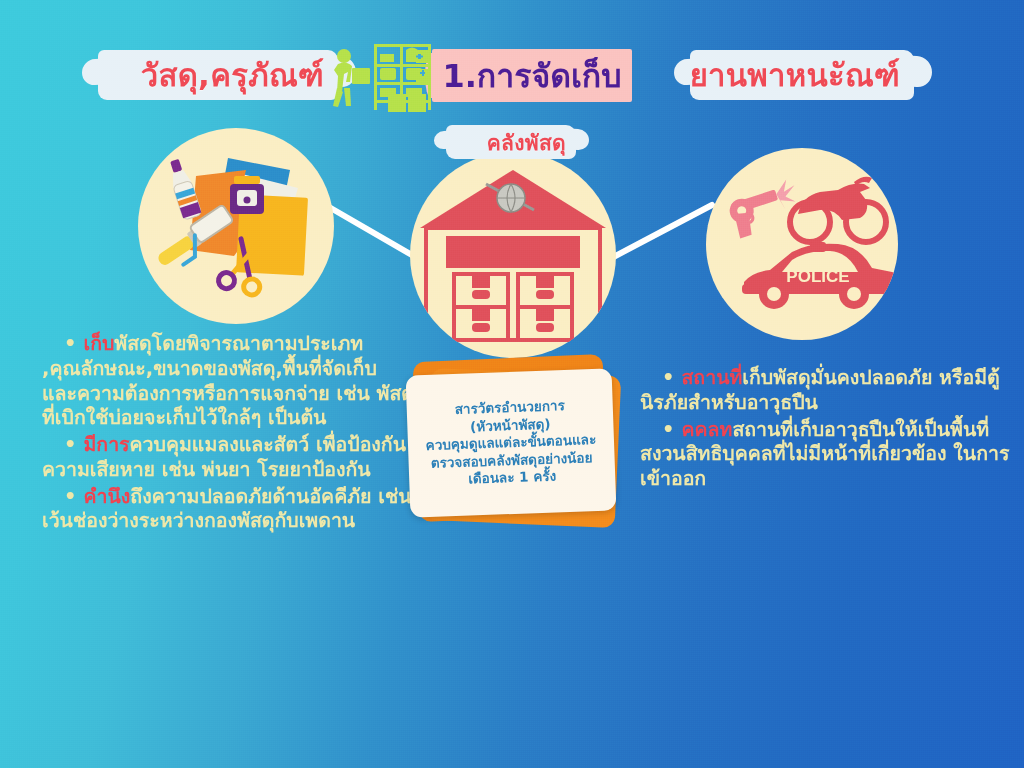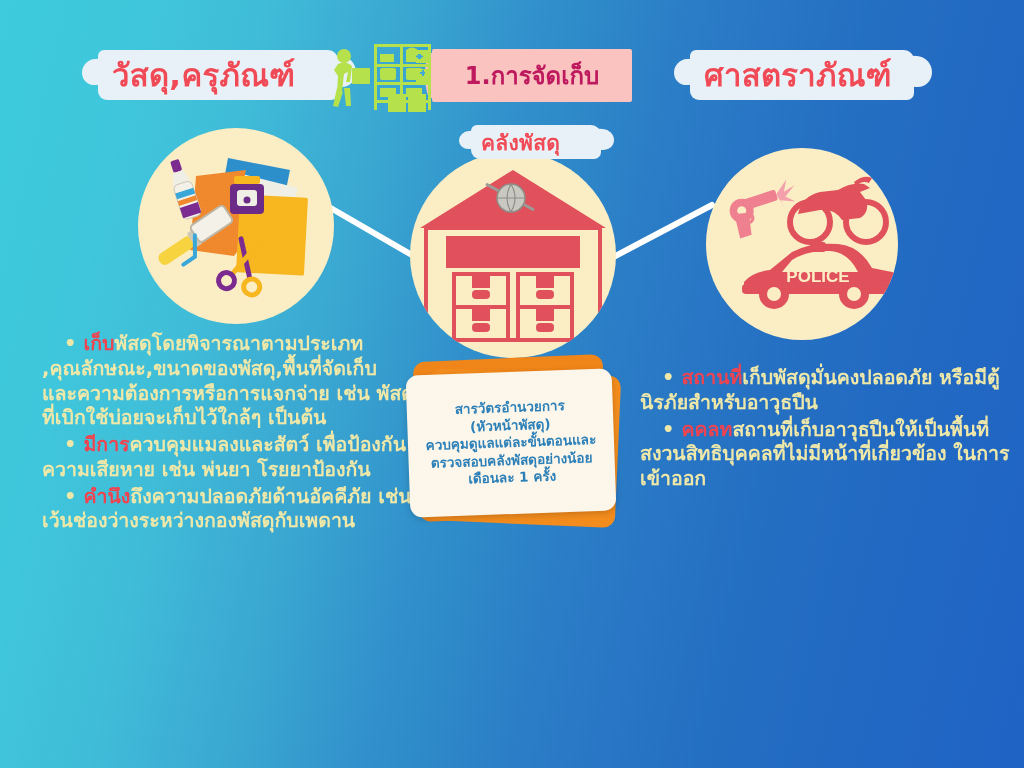--- a/index.html
+++ b/index.html
@@ -38,21 +38,21 @@
       repeating-linear-gradient(0deg, rgba(255,255,255,.10) 0 1px, rgba(0,0,0,.06) 1px 2px),
       repeating-linear-gradient(90deg, rgba(255,255,255,.08) 0 1px, rgba(0,0,0,.05) 1px 2px);
     mix-blend-mode: overlay;
   }
 
   
   .brush {
     position: absolute;
     display: flex;
     align-items: center;
-    justify-content: flex-start;
+    justify-content: flex-end;
     white-space: nowrap;
   }
   .brush .stroke {
     position: absolute;
     inset: -4px -14px;
     background: #e8f1f7;
     border-radius: 6px 10px 7px 9px;
     filter: blur(.3px);
   }
   .brush .stroke::before,
@@ -79,21 +79,21 @@
     color: #ef4a55;
     font-weight: 700;
     letter-spacing: .3px;
     text-shadow: 0 1px 0 rgba(255,255,255,.45);
   }
 
   #header-left  { left: 112px; top: 54px;  width: 212px; height: 42px; }
   #header-left .brush-text  { font-size: 31px; }
   #header-right { left: 704px; top: 54px;  width: 196px; height: 42px; }
   #header-right .brush-text { font-size: 31px; }
-  #label-center { left: 481px; top: 128px; width: 110px; height: 28px; }
+  #label-center { left: 456px; top: 128px; width: 110px; height: 28px; }
   #label-center .brush-text { font-size: 21px; }
   #label-center .stroke { inset: -3px -10px; }
   #label-center .stroke::before { left: -12px; width: 20px; }
   #label-center .stroke::after  { right: -13px; width: 22px; }
 
   
   #title-chip {
     position: absolute;
     left: 432px; top: 49px;
     width: 200px; height: 53px;
@@ -105,22 +105,22 @@
   }
   #title-chip::before {
     content: "";
     position: absolute;
     left: -7px; top: 4px;
     width: 12px; height: 45px;
     background: #fbc3c0;
     border-radius: 50% 0 0 50%;
   }
   #title-chip .chip-text {
-    color: #be185d;
-    font-size: 24px;
+    color: #4c1d95;
+    font-size: 32px;
     font-weight: 700;
     line-height: 1;
   }
 
   
   #shelf-icon {
     position: absolute;
     left: 328px; top: 42px;
     width: 104px; height: 72px;
   }
@@ -326,21 +326,21 @@
     </svg>
   </div>
 
   <div class="brush" id="header-left">
     <span class="stroke"></span>
     <span class="brush-text">วัสดุ,ครุภัณฑ์</span>
   </div>
 
   <div class="brush" id="header-right">
     <span class="stroke"></span>
-    <span class="brush-text">ศาสตราภัณฑ์</span>
+    <span class="brush-text">ยานพาหนะัณฑ์</span>
   </div>
 
   <div id="title-chip">
     <span class="chip-text">1.การจัดเก็บ</span>
   </div>
 
   <div class="brush" id="label-center">
     <span class="stroke"></span>
     <span class="brush-text">คลังพัสดุ</span>
   </div>

